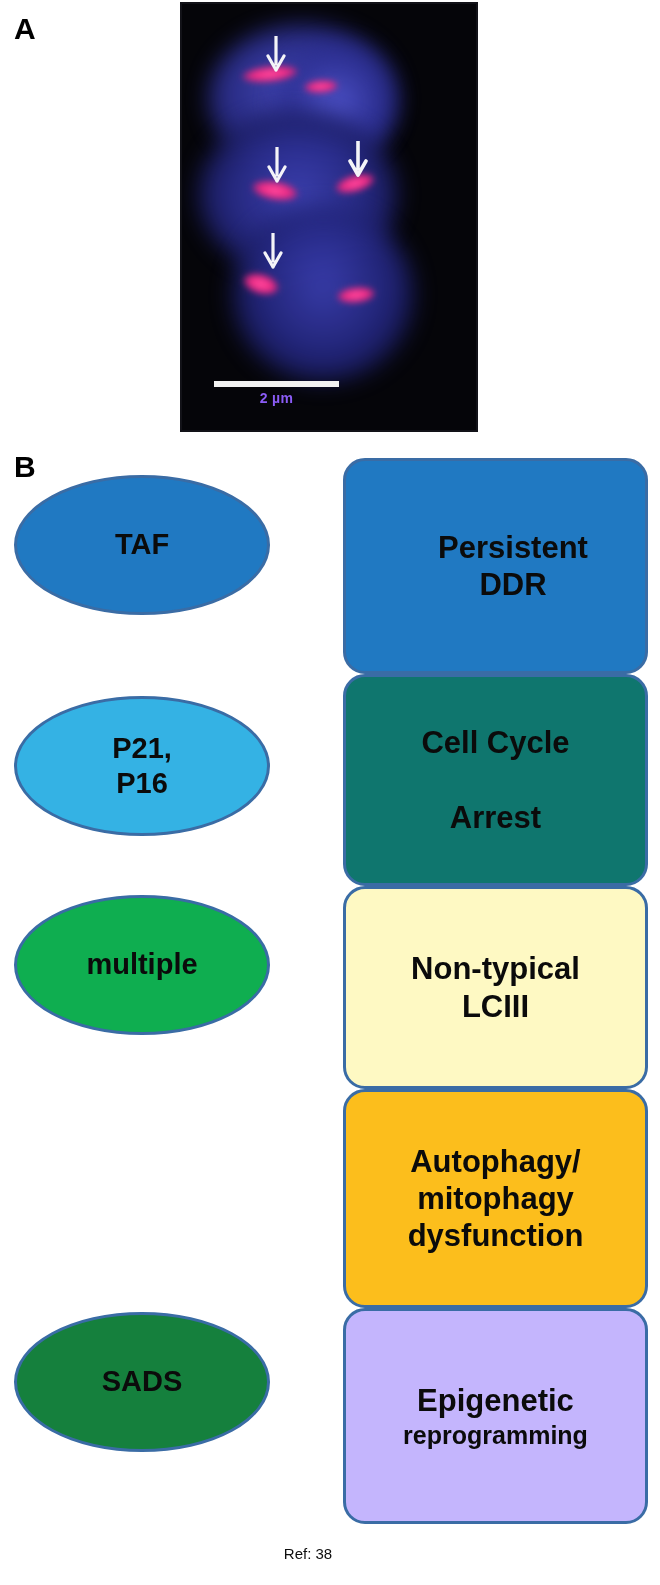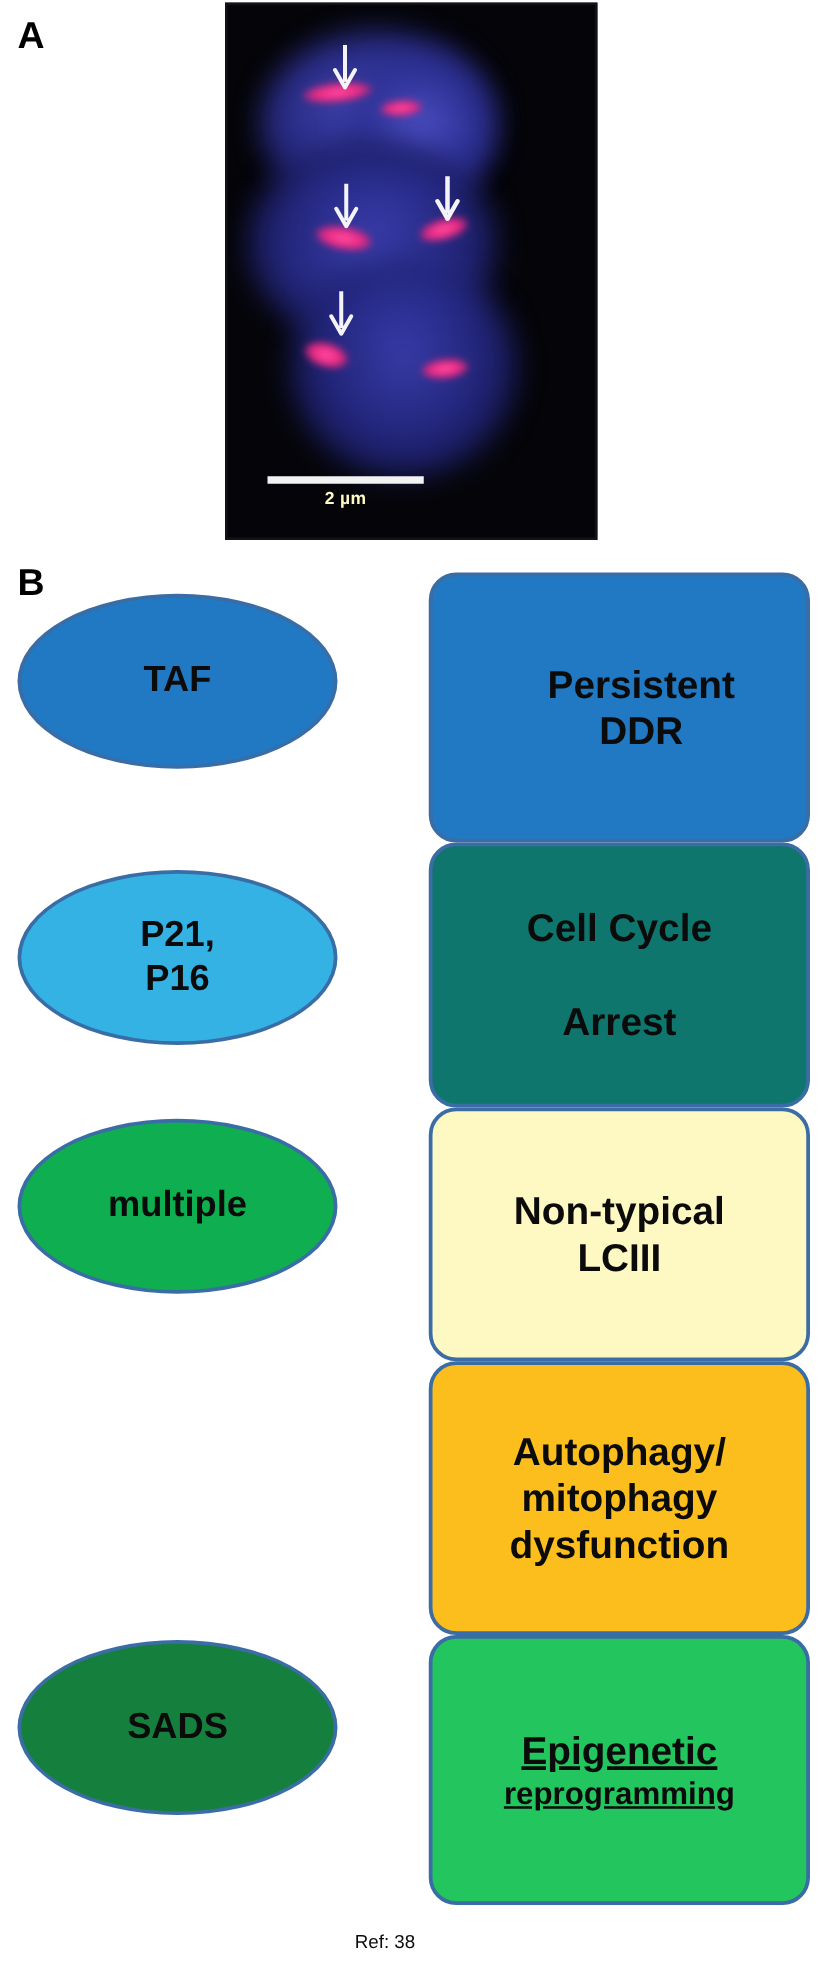--- a/index.html
+++ b/index.html
@@ -89,21 +89,21 @@
     width: 125px;
   }
   #scalebar-line {
     width: 125px;
     height: 6px;
     background: #f2f2f2;
   }
   #scalebar-label {
     margin-top: 3px;
     text-align: center;
-    color: #fef9c3;
+    color: #8b5cf6;
     font-family: "Liberation Sans", sans-serif;
     font-weight: bold;
     font-size: 14px;
     letter-spacing: .3px;
   }
 
   
   #panel-b {
     position: absolute;
     left: 0;
@@ -251,19 +251,19 @@
     <span>LCIII</span>
   </div>
 
   <div class="node-box b-row4" style="background: rgb(252, 190, 28);">
     <span>Autophagy/
 mitophagy
 dysfunction</span>
   </div>
 
   <div class="node-ellipse e-row5" style="background: #15803d;">SADS</div>
-  <div class="node-box b-row5" style="background: #22c55e; text-decoration: underline;">
+  <div class="node-box b-row5" style="background: #c4b5fd;">
     <span>Epigenetic</span>
     <span class="sub-line">reprogramming</span>
   </div>
 </div>
 
 <div id="ref-note">Ref: 38</div>
 
 </body></html>

